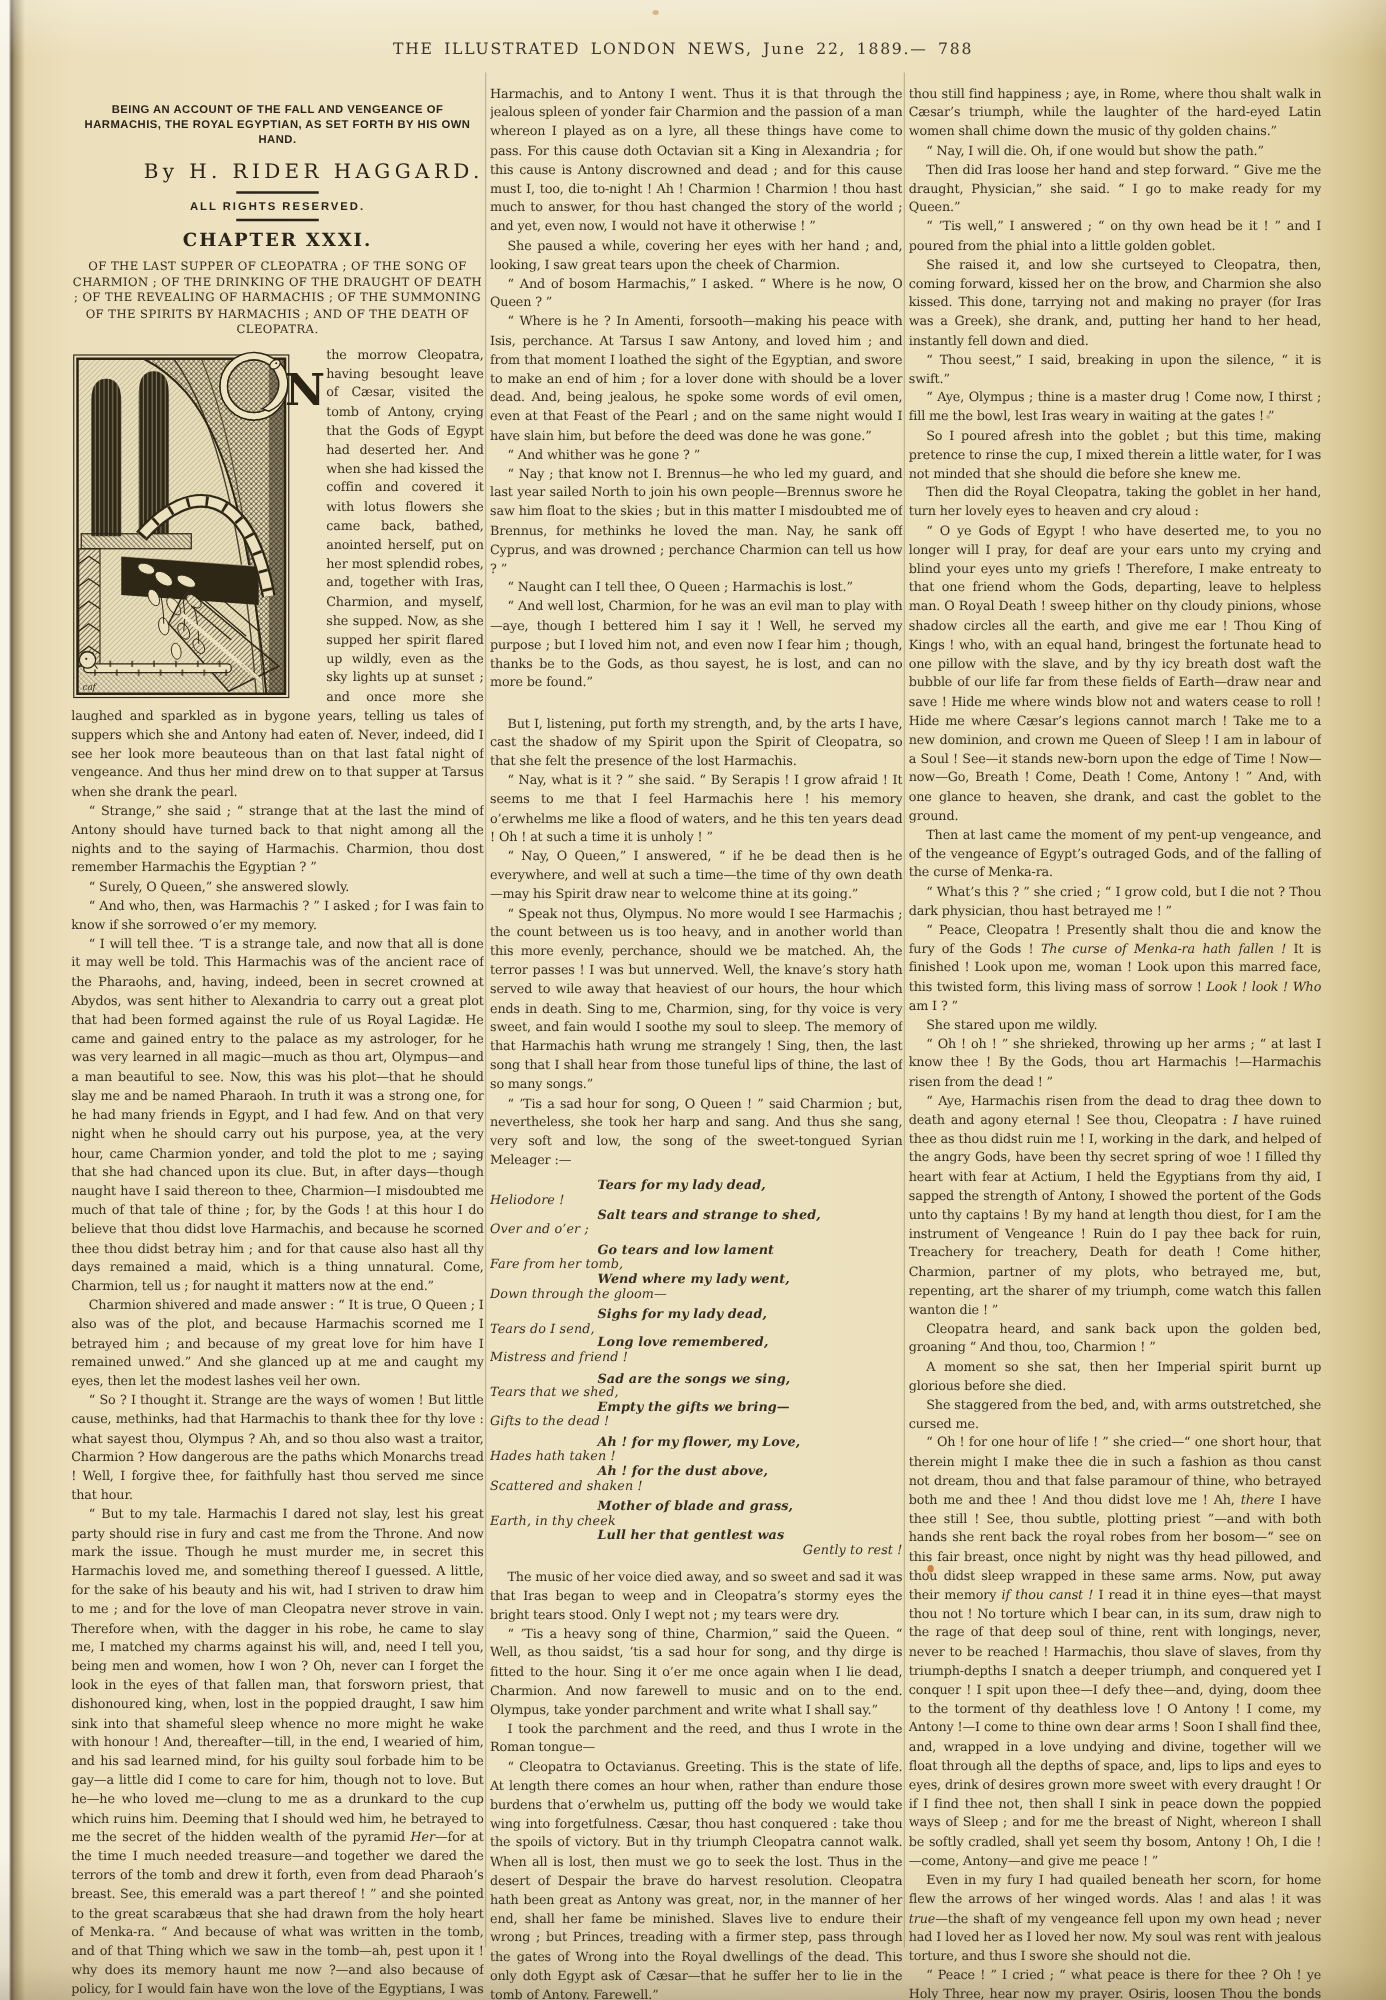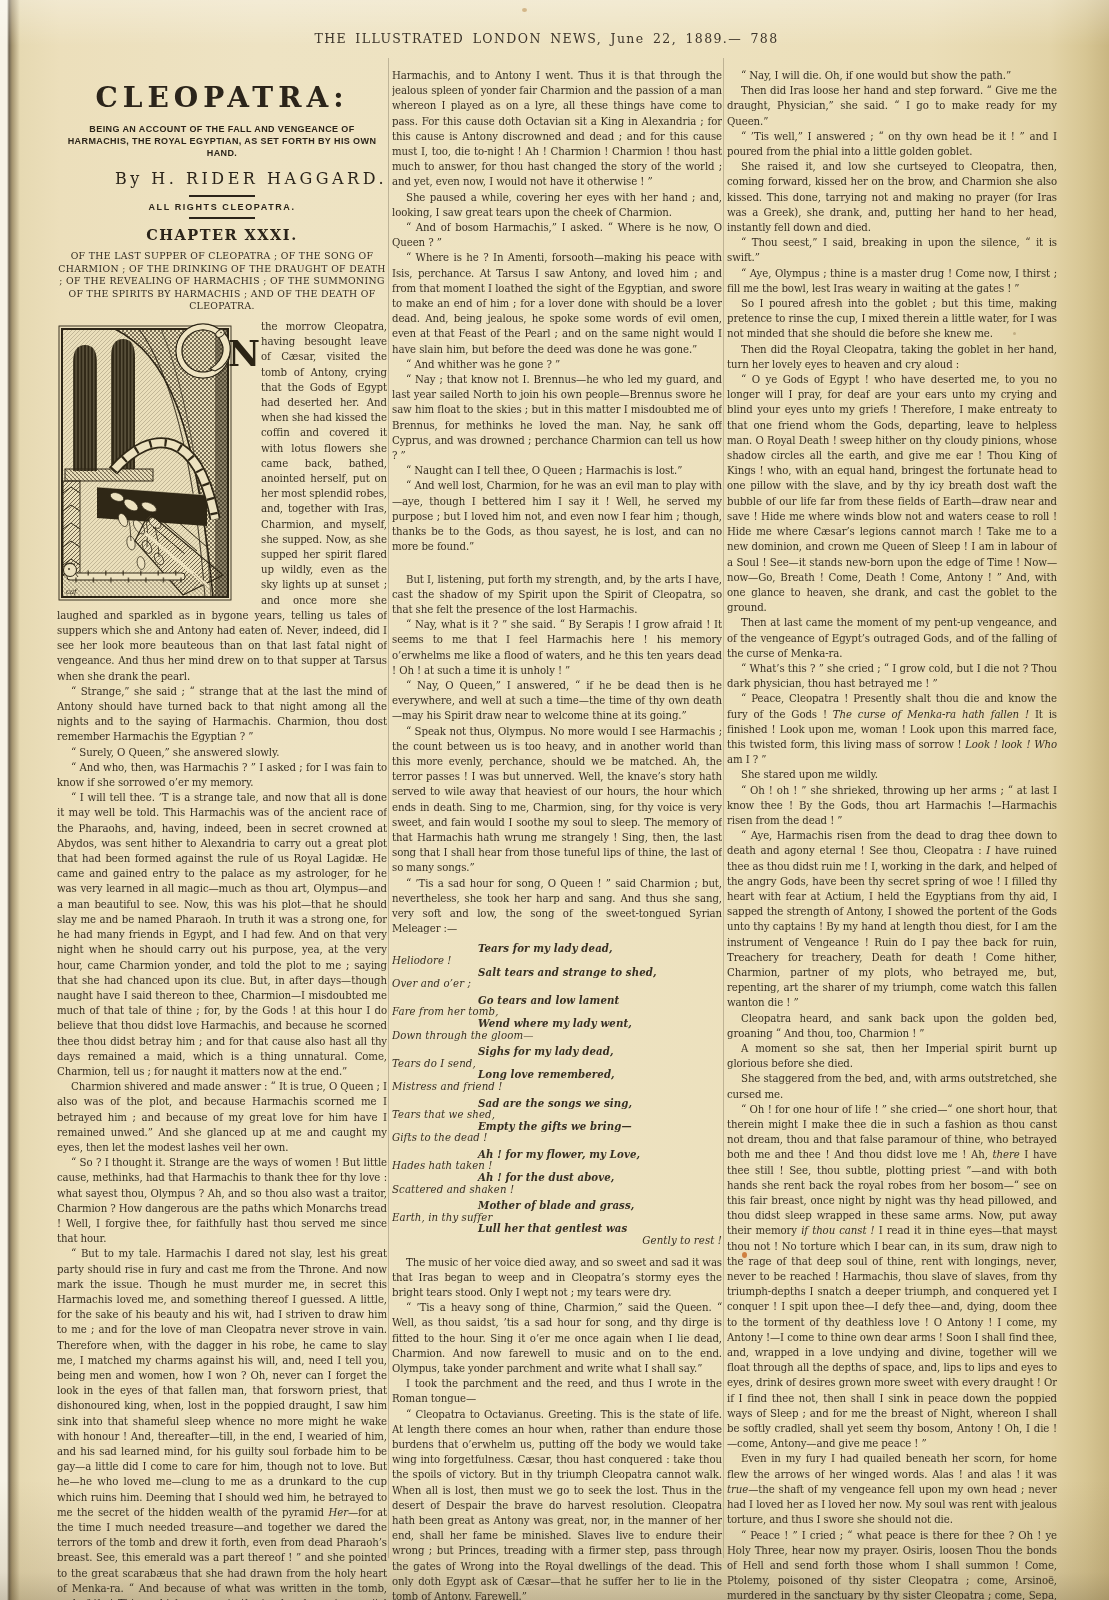--- a/index.html
+++ b/index.html
@@ -52,25 +52,24 @@
 <div class="page">
 
   <div class="running-head">THE ILLUSTRATED LONDON NEWS, June 22, 1889.— 788</div>
 
   <div class="rule-v" style="left:388px"></div>
   <div class="rule-v" style="left:723px"></div>
 
   <div class="col" style="left:57px">
 
     <header class="masthead">
-      <h1 class="art-title">CLEOPATRA:</h1>
       <p class="art-sub">BEING AN ACCOUNT OF THE FALL AND VENGEANCE OF HARMACHIS, THE ROYAL EGYPTIAN, AS SET FORTH BY HIS OWN HAND.</p>
       <p class="art-byline">By  H.  RIDER  HAGGARD.</p>
       <div class="mini-rule"></div>
-      <p class="art-rights">ALL RIGHTS CLEOPATRA.</p>
+      <p class="art-rights">ALL RIGHTS RESERVED.</p>
       <div class="mini-rule"></div>
       <h2 class="art-chapter">CHAPTER XXXI.</h2>
       <p class="art-summary">OF THE LAST SUPPER OF CLEOPATRA ; OF THE SONG OF CHARMION ; OF THE DRINKING OF THE DRAUGHT OF DEATH ; OF THE REVEALING OF HARMACHIS ; OF THE SUMMONING OF THE SPIRITS BY HARMACHIS ; AND OF THE DEATH OF CLEOPATRA.</p>
     </header>
 
     <figure class="engraving">
       <svg viewBox="0 0 196 284" width="196" height="284">
         <defs>
           <pattern id="hd" width="4" height="4" patternUnits="userSpaceOnUse">
               <path d="M0,4 L4,0" stroke="#473c28" stroke-width="0.7"></path>
@@ -208,32 +207,33 @@
         <p class="para v2">Mistress and friend !</p>
         <p class="para v1 vs">Sad are the songs we sing,</p>
         <p class="para v2">Tears that we shed,</p>
         <p class="para v1">Empty the gifts we bring—</p>
         <p class="para v2">Gifts to the dead !</p>
         <p class="para v1 vs">Ah ! for my flower, my Love,</p>
         <p class="para v2">Hades hath taken !</p>
         <p class="para v1">Ah ! for the dust above,</p>
         <p class="para v2">Scattered and shaken !</p>
         <p class="para v1 vs">Mother of blade and grass,</p>
-        <p class="para v2">Earth, in thy suffer</p>
+        <p class="para v2">Earth, in thy cheek</p>
         <p class="para v1">Lull her that gentlest was</p>
         <p class="para v2 vend">Gently to rest !</p>
         <p class="para">The music of her voice died away, and so sweet and sad it was that Iras began to weep and in Cleopatra’s stormy eyes the bright tears stood. Only I wept not ; my tears were dry.</p>
         <p class="para">“ ’Tis a heavy song of thine, Charmion,” said the Queen. “ Well, as thou saidst, ’tis a sad hour for song, and thy dirge is fitted to the hour. Sing it o’er me once again when I lie dead, Charmion. And now farewell to music and on to the end. Olympus, take yonder parchment and write what I shall say.”</p>
         <p class="para">I took the parchment and the reed, and thus I wrote in the Roman tongue—</p>
         <p class="para">“ Cleopatra to Octavianus. Greeting. This is the state of life. At length there comes an hour when, rather than endure those burdens that o’erwhelm us, putting off the body we would take wing into forgetfulness. Cæsar, thou hast conquered : take thou the spoils of victory. But in thy triumph Cleopatra cannot walk. When all is lost, then must we go to seek the lost. Thus in the desert of Despair the brave do harvest resolution. Cleopatra hath been great as Antony was great, nor, in the manner of her end, shall her fame be minished. Slaves live to endure their wrong ; but Princes, treading with a firmer step, pass through the gates of Wrong into the Royal dwellings of the dead. This only doth Egypt ask of Cæsar—that he suffer her to lie in the tomb of Antony. Farewell.”</p>
       </div>
   </div>
 
   <div class="col" style="left:727px">
     <div class="flow">
+        <p class="para ni">thou still find happiness ; aye, in Rome, where thou shalt walk in Cæsar’s triumph, while the laughter of the hard-eyed Latin women shall chime down the music of thy golden chains.”</p>
         <p class="para">“ Nay, I will die. Oh, if one would but show the path.”</p>
         <p class="para">Then did Iras loose her hand and step forward. “ Give me the draught, Physician,” she said. “ I go to make ready for my Queen.”</p>
         <p class="para">“ ’Tis well,” I answered ; “ on thy own head be it ! ”  and I poured from the phial into a little golden goblet.</p>
         <p class="para">She raised it, and low she curtseyed to Cleopatra, then, coming forward, kissed her on the brow, and Charmion she also kissed. This done, tarrying not and making no prayer (for Iras was a Greek), she drank, and, putting her hand to her head, instantly fell down and died.</p>
         <p class="para">“ Thou seest,” I said, breaking in upon the silence, “ it is swift.”</p>
         <p class="para">“ Aye, Olympus ; thine is a master drug !  Come now, I thirst ; fill me the bowl, lest Iras weary in waiting at the gates ! ”</p>
         <p class="para">So I poured afresh into the goblet ; but this time, making pretence to rinse the cup, I mixed therein a little water, for I was not minded that she should die before she knew me.</p>
         <p class="para">Then did the Royal Cleopatra, taking the goblet in her hand, turn her lovely eyes to heaven and cry aloud :</p>
         <p class="para">“ O ye Gods of Egypt ! who have deserted me, to you no longer will I pray, for deaf are your ears unto my crying and blind your eyes unto my griefs !  Therefore, I make entreaty to that one friend whom the Gods, departing, leave to helpless man. O Royal Death ! sweep hither on thy cloudy pinions, whose shadow circles all the earth, and give me ear !  Thou King of Kings ! who, with an equal hand, bringest the fortunate head to one pillow with the slave, and by thy icy breath dost waft the bubble of our life far from these fields of Earth—draw near and save !  Hide me where winds blow not and waters cease to roll !  Hide me where Cæsar’s legions cannot march !  Take me to a new dominion, and crown me Queen of Sleep !  I am in labour of a Soul !  See—it stands new-born upon the edge of Time !  Now—now—Go, Breath ! Come, Death !  Come, Antony ! ”  And, with one glance to heaven, she drank, and cast the goblet to the ground.</p>
         <p class="para">Then at last came the moment of my pent-up vengeance, and of the vengeance of Egypt’s outraged Gods, and of the falling of the curse of Menka-ra.</p>

